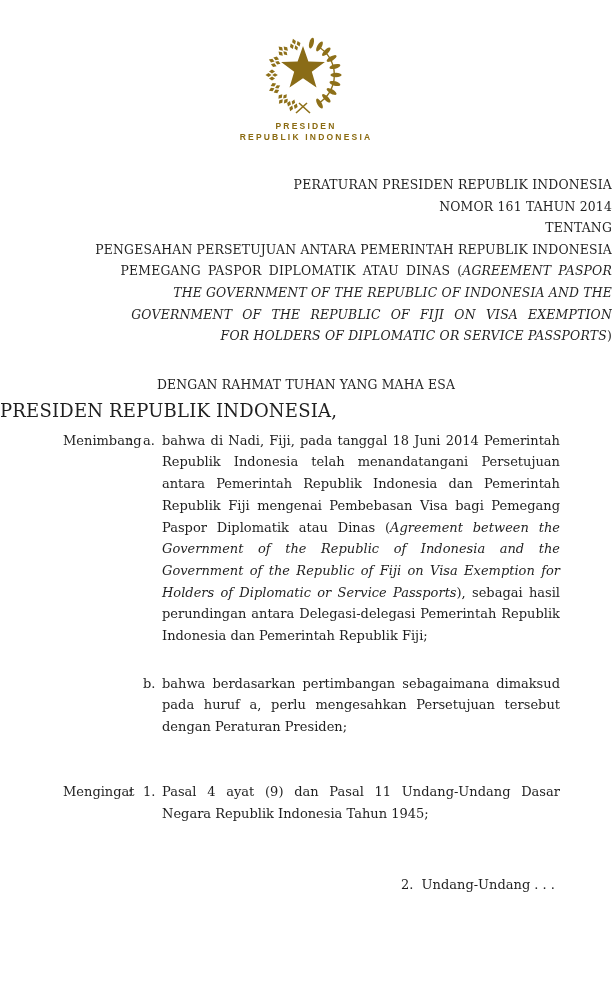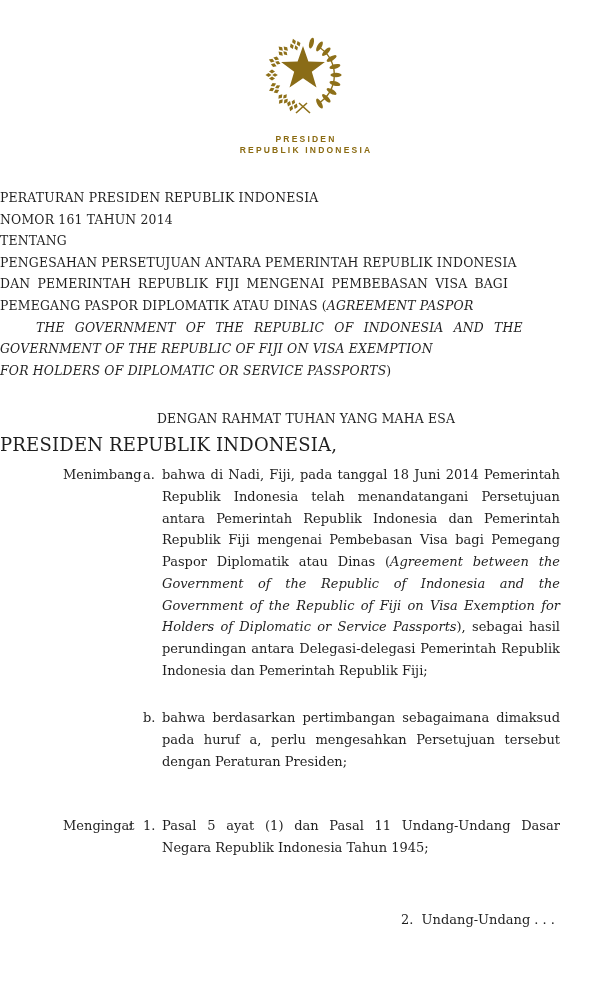--- a/index.html
+++ b/index.html
@@ -20,32 +20,32 @@
   
   .letterhead {
     padding-top: 33px;
     text-align: center;
   }
   .emblem {
     display: block;
     margin: 0 auto;
   }
   .org-lines {
-    margin-top: 13px;
+    margin-top: 0;
     font-family: "Liberation Sans", sans-serif;
     font-weight: bold;
     font-size: 8.5px;
     line-height: 11px;
     letter-spacing: 2.2px;
     color: #8b6b12;
   }
   
   .title-block {
     margin-top: 31px;
-    text-align: left;
+    text-align: right;
     font-size: 12.4px;
     line-height: 21.6px;
     letter-spacing: 0.2px;
   }
   .subject-line i { font-style: italic; }
   .subject-line:nth-child(5) { word-spacing: 3px; }   
   .subject-line:nth-child(7) { word-spacing: 6px; padding-left: 36px; }   
   
   .invocation {
     margin: 30px 0 0 0;
@@ -129,21 +129,20 @@
       <div>PRESIDEN</div>
       <div>REPUBLIK INDONESIA</div>
     </div>
   </div>
 
   <div class="title-block">
     <div>PERATURAN PRESIDEN REPUBLIK INDONESIA</div>
     <div>NOMOR 161 TAHUN 2014</div>
     <div>TENTANG</div>
     <div class="subject-line"><span>PENGESAHAN PERSETUJUAN ANTARA PEMERINTAH REPUBLIK INDONESIA</span></div>
-    <div class="subject-line"><span>DAN PEMERINTAH REPUBLIK FIJI MENGENAI PEMBEBASAN VISA BAGI</span></div>
     <div class="subject-line"><span>PEMEGANG PASPOR DIPLOMATIK ATAU DINAS (</span><i>AGREEMENT PASPOR</i></div>
     <div class="subject-line"><i>THE GOVERNMENT OF THE REPUBLIC OF INDONESIA AND THE</i></div>
     <div class="subject-line"><i>GOVERNMENT OF THE REPUBLIC OF FIJI ON VISA EXEMPTION</i></div>
     <div class="subject-line"><i>FOR HOLDERS OF DIPLOMATIC OR SERVICE PASSPORTS</i><span>)</span></div>
   </div>
 
   <p class="invocation">DENGAN RAHMAT TUHAN YANG MAHA ESA</p>
   <p class="issuer">PRESIDEN REPUBLIK INDONESIA,</p>
 
   <div class="clause-row row-menimbang-a">
@@ -157,18 +156,18 @@
     <span class="c-label"></span>
     <span class="c-colon"></span>
     <span class="c-marker">b.</span>
     <p class="c-text"><span>bahwa berdasarkan pertimbangan sebagaimana dimaksud pada huruf a, perlu mengesahkan Persetujuan tersebut dengan Peraturan Presiden;</span></p>
   </div>
 
   <div class="clause-row row-mengingat-1">
     <span class="c-label">Mengingat</span>
     <span class="c-colon">:</span>
     <span class="c-marker">1.</span>
-    <p class="c-text"><span>Pasal 5 ayat (1) dan Pasal 11 Undang-Undang Dasar Negara Republik Indonesia Tahun 1945;</span></p>
+    <p class="c-text"><span>Pasal 4 ayat (9) dan Pasal 11 Undang-Undang Dasar Negara Republik Indonesia Tahun 1945;</span></p>
   </div>
 
   <p class="catchword">2.  Undang-Undang . . .</p>
 
 </div>
 
 </body></html>

